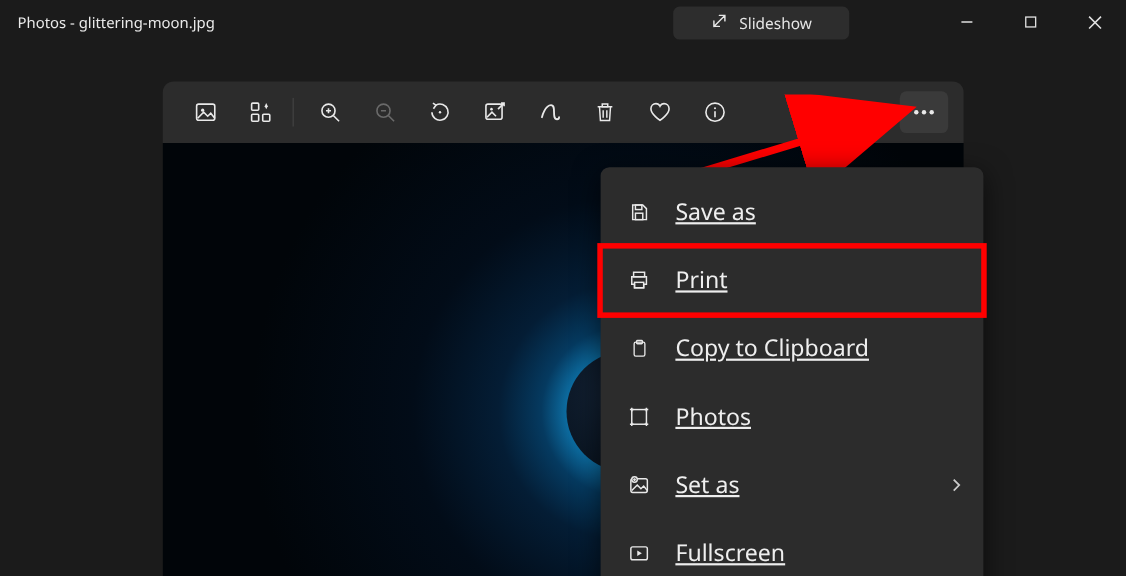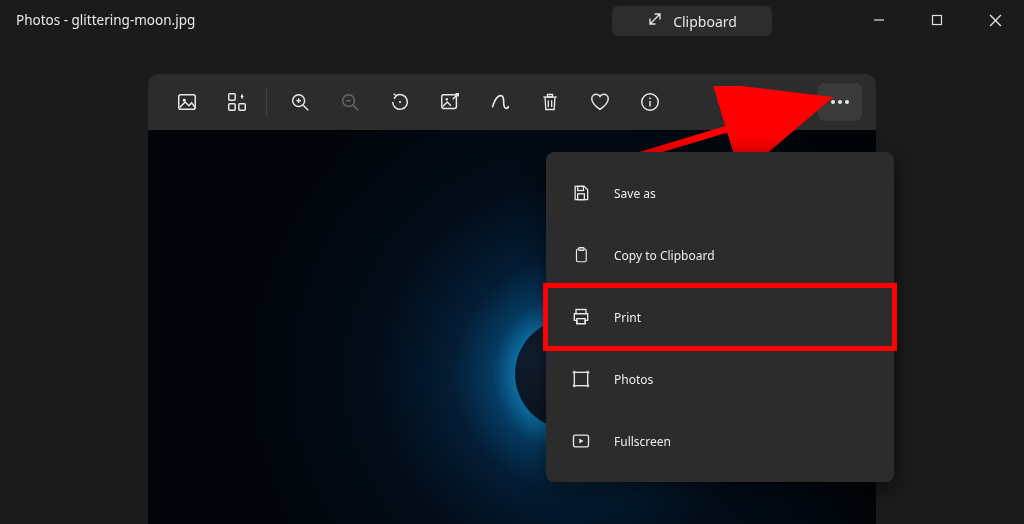--- a/index.html
+++ b/index.html
@@ -122,23 +122,24 @@
     border-radius: 8px;
     padding: 10px 0;
     box-shadow: 0 6px 24px rgba(0,0,0,0.6);
   }
   .menu-item {
     height: 62px;
     display: flex;
     align-items: center;
     padding: 0 24px;
     gap: 22px;
-    font-size: 12px;
+    font-size: 21px;
     color: #eee;
     position: relative;
+    text-decoration: underline;
   }
   .menu-item .mi-icon {
     width: 22px;
     display: flex;
     align-items: center;
     justify-content: center;
   }
   .menu-item .chev {
     position: absolute;
     right: 20px;
@@ -166,21 +167,21 @@
 
 <div class="titlebar">
   <div class="title">Photos - glittering-moon.jpg</div>
 
   <div class="fullscreen-btn">
     <span>
       <svg width="16" height="16" viewBox="0 0 16 16">
           <path d="M3 13 L13 3 M8 3 H13 V8 M8 13 H3 V8" stroke="#e6e6e6" stroke-width="1.3" fill="none" stroke-linecap="round"></path>
         </svg>
     </span>
-    <span>Clipboard</span>
+    <span>Slideshow</span>
   </div>
 
   <div class="win-controls">
     <div class="win-btn">
       <svg width="12" height="12" viewBox="0 0 12 12">
           <line x1="1" y1="6" x2="11" y2="6" stroke-width="1.2"></line>
         </svg>
     </div>
     <div class="win-btn">
       <svg width="12" height="12" viewBox="0 0 12 12">
@@ -295,51 +296,67 @@
     <span class="mi-icon">
       <svg width="20" height="20" viewBox="0 0 24 24" fill="none" stroke="#e9e9e9" stroke-width="1.6">
           <path d="M5 4 H16 L20 8 V20 H5 Z"></path>
           <rect x="8" y="4" width="7" height="5"></rect>
           <rect x="8" y="13" width="8" height="7"></rect>
         </svg>
     </span>
     <span>Save as</span>
   </div>
 
+  <div class="menu-item highlight">
+    <span class="mi-icon">
+      <svg width="20" height="20" viewBox="0 0 24 24" fill="none" stroke="#e9e9e9" stroke-width="1.6">
+          <rect x="6" y="3" width="12" height="5"></rect>
+          <path d="M4 8 H20 V16 H17 V20 H7 V16 H4 Z"></path>
+          <rect x="7" y="14" width="10" height="6"></rect>
+        </svg>
+    </span>
+    <span>Print</span>
+  </div>
+
   <div class="menu-item">
     <span class="mi-icon">
       <svg width="18" height="20" viewBox="0 0 24 24" fill="none" stroke="#e9e9e9" stroke-width="1.6">
           <rect x="6" y="4" width="13" height="17" rx="2"></rect>
           <rect x="9" y="2" width="7" height="4" rx="1"></rect>
         </svg>
     </span>
     <span>Copy to Clipboard</span>
   </div>
 
-  <div class="menu-item highlight">
-    <span class="mi-icon">
-      <svg width="20" height="20" viewBox="0 0 24 24" fill="none" stroke="#e9e9e9" stroke-width="1.6">
-          <rect x="6" y="3" width="12" height="5"></rect>
-          <path d="M4 8 H20 V16 H17 V20 H7 V16 H4 Z"></path>
-          <rect x="7" y="14" width="10" height="6"></rect>
-        </svg>
-    </span>
-    <span>Print</span>
-  </div>
-
   <div class="menu-item">
     <span class="mi-icon">
       <svg width="20" height="20" viewBox="0 0 24 24" fill="none" stroke="#e9e9e9" stroke-width="1.6">
           <rect x="4" y="4" width="16" height="16"></rect>
           <path d="M4 2 V6 M2 4 H6 M20 2 V6 M18 4 H22 M4 18 V22 M2 20 H6 M20 18 V22 M18 20 H22"></path>
         </svg>
     </span>
     <span>Photos</span>
   </div>
 
+  <div class="menu-item">
+    <span class="mi-icon">
+      <svg width="20" height="20" viewBox="0 0 24 24" fill="none" stroke="#e9e9e9" stroke-width="1.6">
+          <rect x="3" y="5" width="18" height="15" rx="2"></rect>
+          <path d="M4 18 L10 12 L14 16 L17 13 L21 18"></path>
+          <circle cx="7" cy="6" r="3" fill="#2c2c2c"></circle>
+          <path d="M7 4.5 V7.5 M5.5 6 H8.5"></path>
+        </svg>
+    </span>
+    <span>Set as</span>
+    <span class="chev">
+      <svg width="10" height="14" viewBox="0 0 10 14">
+          <path d="M3 2 L8 7 L3 12" fill="none" stroke="#ccc" stroke-width="1.6"></path>
+        </svg>
+    </span>
+  </div>
 
   <div class="menu-item">
     <span class="mi-icon">
       <svg width="20" height="20" viewBox="0 0 24 24" fill="none" stroke="#e9e9e9" stroke-width="1.6">
           <rect x="3" y="5" width="18" height="14" rx="2"></rect>
           <path d="M10 9 L15 12 L10 15 Z" fill="#e9e9e9" stroke="none"></path>
         </svg>
     </span>
     <span>Fullscreen</span>
   </div>

